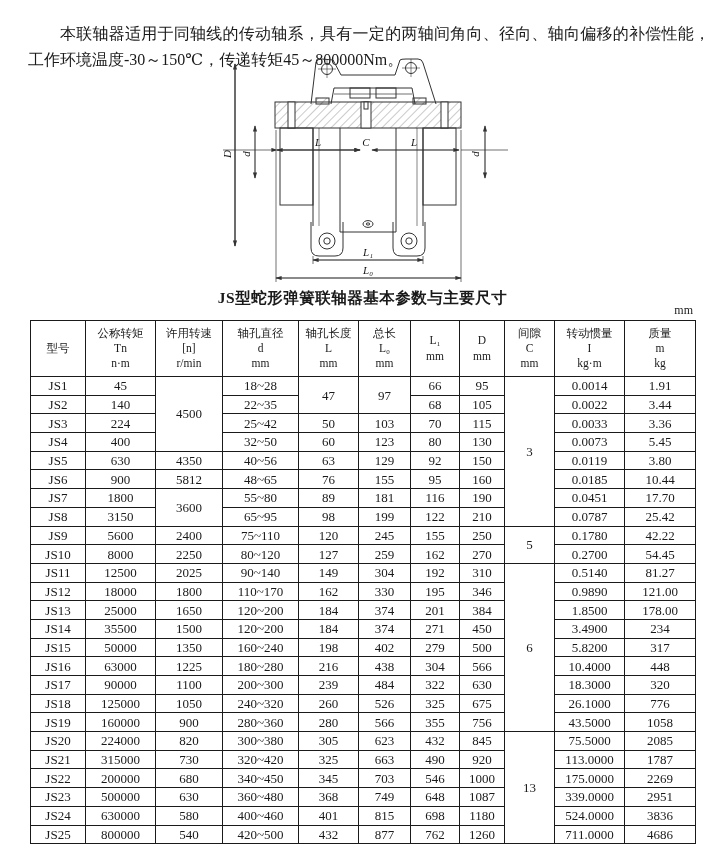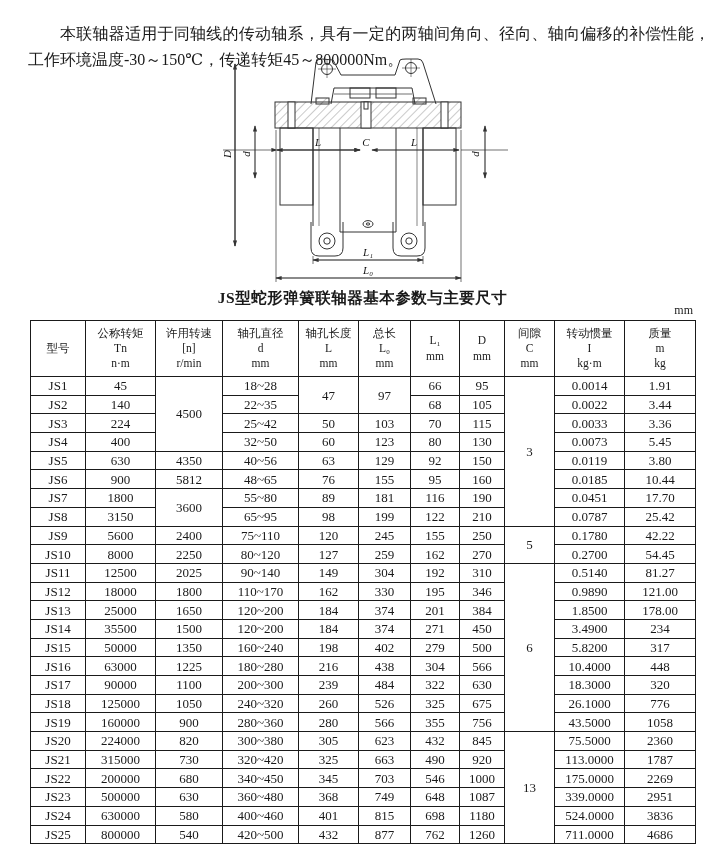--- a/index.html
+++ b/index.html
@@ -454,21 +454,21 @@
           <td>JS20</td>
           <td>224000</td>
           <td>820</td>
           <td>300~380</td>
           <td>305</td>
           <td>623</td>
           <td>432</td>
           <td>845</td>
           <td rowspan="6">13</td>
           <td>75.5000</td>
-          <td>2360</td>
+          <td>2085</td>
         </tr>
         <tr>
           <td>JS21</td>
           <td>315000</td>
           <td>730</td>
           <td>320~420</td>
           <td>325</td>
           <td>663</td>
           <td>490</td>
           <td>920</td>

